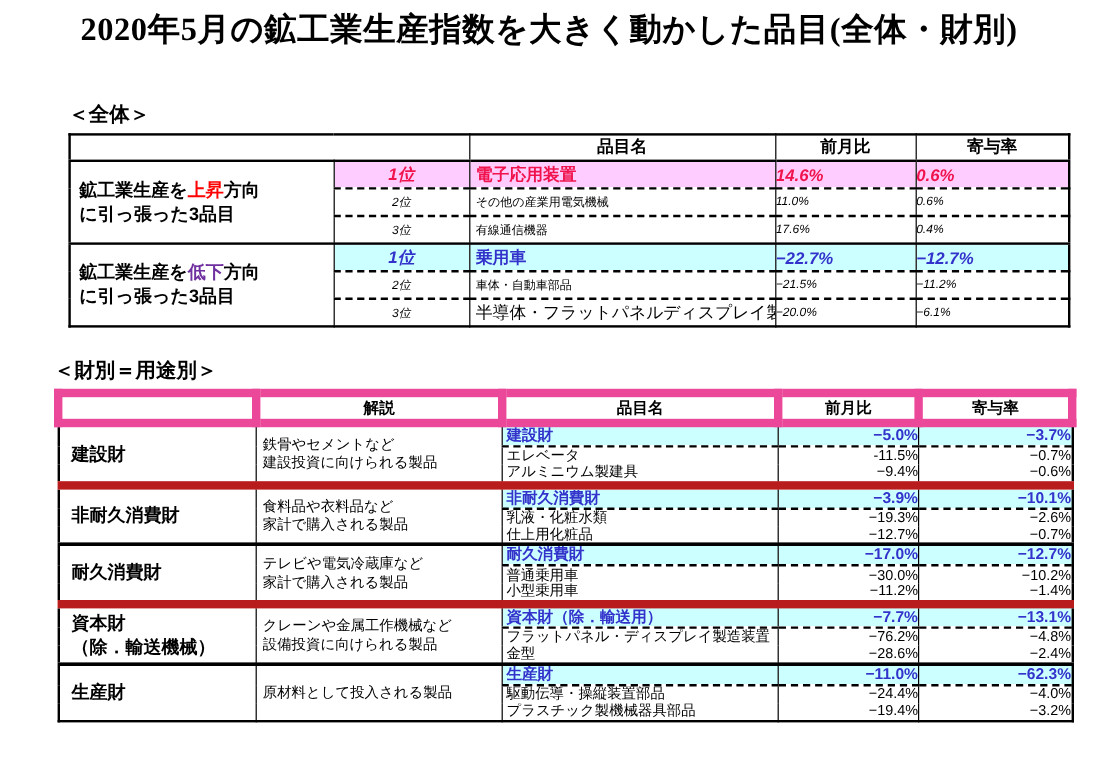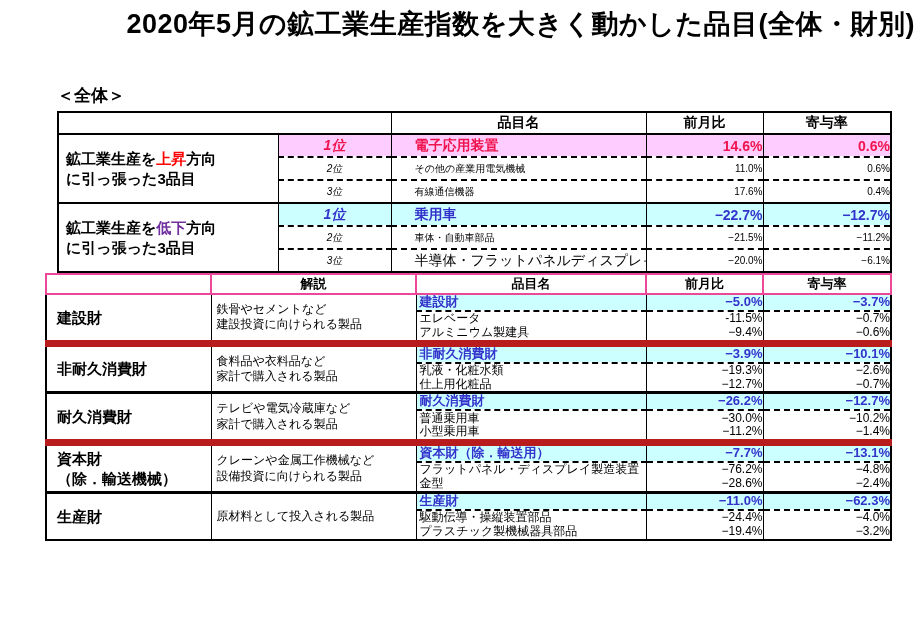--- a/index.html
+++ b/index.html
@@ -6,23 +6,24 @@
   html, body { background: #ffffff; }
   body {
     width: 915px; height: 632px; overflow: hidden;
     font-family: "Liberation Sans", "DejaVu Sans", sans-serif;
     color: #000;
   }
   .title {
     padding-top: 6px;
     font-size: 27px;
     font-weight: bold;
-    text-align: right;
+    text-align: center;
     letter-spacing: 0.5px;
     white-space: nowrap;
+    font-family: Liberation Serif, serif;
   }
   .sec-head {
     font-size: 17px;
     font-weight: bold;
   }
   .sec-head-1 { margin: 42px 0 4px 57px; }
   .sec-head-2 { margin: 24px 0 4px 45px; }
 
   
   table { border-collapse: collapse; table-layout: fixed; border-radius: 19px; }
@@ -36,41 +37,41 @@
     font-size: 14px; font-weight: bold; text-align: center;
     border: 1px solid #000; border-bottom: 2px solid #000;
   }
   .t1 td { border-left: 1px solid #000; font-size: 10px; }
   .t1 td.glabel {
     font-size: 15px; font-weight: bold;
     padding-left: 7px; line-height: 1.3;
     border-left: none;
   }
   .t1 td.rank { text-align: center; font-style: italic; }
-  .t1 td.item { text-align: left; padding-left: 23px; }
+  .t1 td.item { text-align: left; padding-left: 5px; }
   .t1 td.item.small { font-size: 14px; }
-  .t1 td.val { text-align: right; }
+  .t1 td.val { text-align: left; font-style: italic; }
   .t1 tr.dashed { border-bottom: 2px dashed #000; }
   .t1 tr.gsep { border-bottom: 2px solid #000; }
   .t1 tr.hl-up td.rank, .t1 tr.hl-up td.item, .t1 tr.hl-up td.val {
     background: var(--pink-bg); color: var(--hl-red); font-weight: bold; font-size: 14px;
   }
   .t1 tr.hl-down td.rank, .t1 tr.hl-down td.item, .t1 tr.hl-down td.val {
     background: var(--cyan-bg); color: var(--hl-blue); font-weight: bold; font-size: 14px;
   }
   .up-word   { color: var(--up-red); }
   .down-word { color: var(--down-purple); }
 
   
   table.t2 { margin-left: 45px; width: 845px; border: 2px solid #000; }
   .t2 tr { height: 15px; }
   .t2 tr.thead { height: 19px; }
   .t2 th {
     font-size: 13px; font-weight: bold; text-align: center;
-    border: 2px solid #ec4899;
+    border: 7px solid #ec4899;
   }
   .t2 td { border-left: 1px solid #000; font-size: 12px; line-height: 1.15; }
   .t2 td.cat {
     font-size: 15px; font-weight: bold; padding-left: 10px;
     line-height: 1.3; border-left: none;
   }
   .t2 td.desc { padding-left: 5px; line-height: 1.3; }
   .t2 td.item2 { padding-left: 3px; }
   .t2 td.val2 { text-align: right; }
   .t2 td.hl {
@@ -151,20 +152,21 @@
     </tr>
     <tr>
       <td class="rank">3位</td>
       <td class="item small">半導体・フラットパネルディスプレイ製造装置</td>
       <td class="val">−20.0%</td>
       <td class="val">−6.1%</td>
     </tr>
   </tbody>
     </table>
 
+  <div class="sec-head sec-head-2">＜財別＝用途別＞</div>
 
   <table class="t2">
     <colgroup>
       <col style="width:165px">
         <col style="width:205px">
         <col style="width:230px">
         <col style="width:117px">
         <col style="width:128px">
     </colgroup>
     <tbody>
@@ -227,21 +229,21 @@
     <tr>
       <td class="cat" rowspan="3">
         <div>耐久消費財</div>
             <div></div>
       </td>
       <td class="desc" rowspan="3">
         <div>テレビや電気冷蔵庫など</div>
             <div>家計で購入される製品</div>
       </td>
       <td class="item2 hl">耐久消費財</td>
-      <td class="val2 hl">−26.2%</td>
+      <td class="val2 hl">−17.0%</td>
       <td class="val2 hl">−12.7%</td>
     </tr>
     <tr>
       <td class="item2">普通乗用車</td>
       <td class="val2">−30.0%</td>
       <td class="val2">−10.2%</td>
     </tr>
     <tr class="g-end">
       <td class="item2">小型乗用車</td>
       <td class="val2">−11.2%</td>

